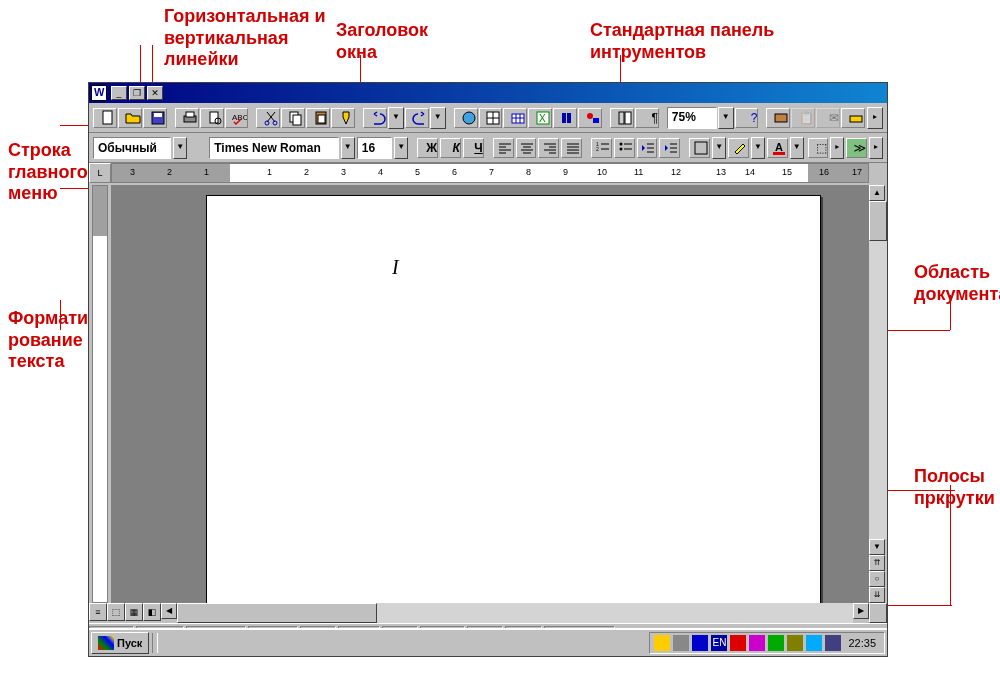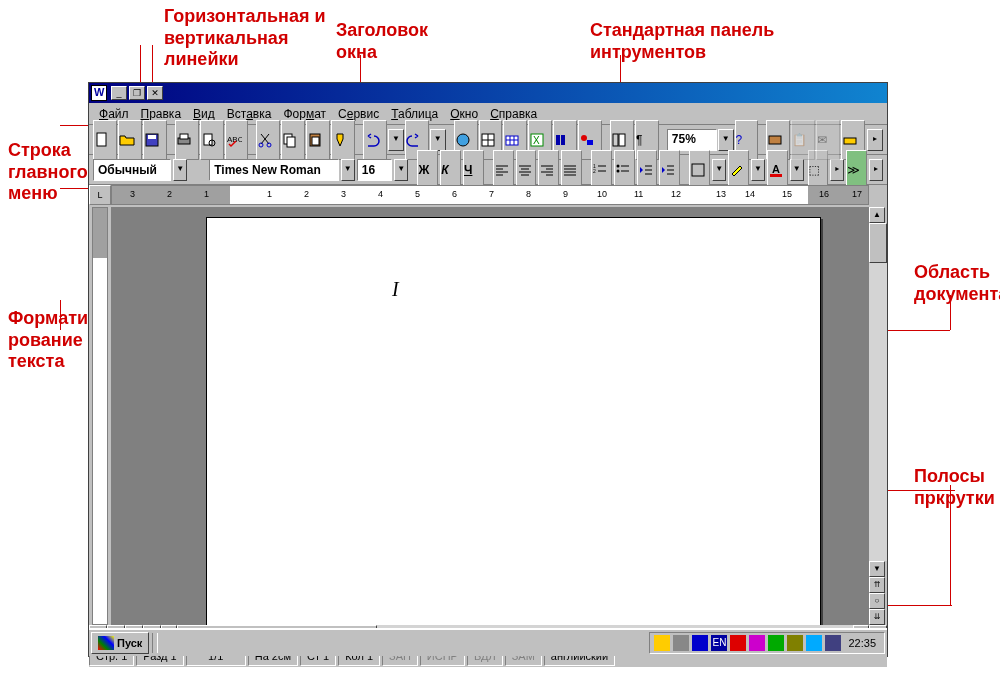--- a/index.html
+++ b/index.html
@@ -10,21 +10,21 @@
 .titlebar { background: linear-gradient(to right, #000080, #1084d0); height: 20px; display: flex; align-items: center; padding: 0 2px; }
 .titlebar-icon { width: 16px; height: 16px; background: #fff; border: 1px solid #000; margin-right: 4px; position: relative; }
 .titlebar-icon::before { content: "W"; position: absolute; left: 2px; top: 0; color: #0000a0; font-weight: bold; font-size: 11px; }
 .titlebar-text { color: #fff; font-size: 12px; flex: 1; }
 .win-btns { display: flex; gap: 2px; }
 .win-btn { width: 16px; height: 14px; background: #c0c0c0; border: 1px solid; border-color: #fff #404040 #404040 #fff; font-size: 9px; text-align: center; line-height: 12px; font-family: Arial; }
 .menubar { background: #c0c0c0; height: 22px; display: flex; align-items: center; padding: 0 4px; border-bottom: 1px solid #808080; }
 .menu-item { padding: 2px 6px; font-size: 12px; cursor: default; }
 .menu-item u { text-decoration: underline; }
 .toolbar { background: #c0c0c0; height: 30px; display: flex; align-items: center; padding: 2px 4px; border-bottom: 1px solid #808080; gap: 1px; }
-.tbtn { width: 24px; height: 40px; background: #c0c0c0; border: 1px solid; border-color: #fff #808080 #808080 #fff; display: flex; align-items: center; justify-content: flex-start; font-size: 12px; cursor: default; }
+.tbtn { width: 24px; height: 20px; background: #c0c0c0; border: 1px solid; border-color: #fff #808080 #808080 #fff; display: flex; align-items: center; justify-content: flex-end; font-size: 12px; cursor: default; }
 .tbtn svg { width: 16px; height: 16px; }
 .tsep { width: 6px; }
 .zoom-box { width: 50px; height: 22px; background: #fff; border: 1px solid; border-color: #808080 #fff #fff #808080; font-size: 12px; font-weight: bold; padding: 2px 4px; }
 .fmt-toolbar { background: #c0c0c0; height: 30px; display: flex; align-items: center; padding: 2px 4px; border-bottom: 1px solid #808080; gap: 2px; }
 .combo { background: #fff; border: 1px solid; border-color: #808080 #fff #fff #808080; height: 22px; display: flex; align-items: center; padding: 0 4px; font-size: 12px; }
 .combo-style { width: 90px; font-weight: bold; }
 .combo-font { width: 150px; font-weight: bold; margin-left: 20px; }
 .combo-size { width: 40px; font-weight: bold; }
 .dropdown-btn { width: 16px; height: 22px; background: #c0c0c0; border: 1px solid; border-color: #fff #404040 #404040 #fff; text-align: center; line-height: 18px; font-size: 8px; }
 .ruler-area { background: #c0c0c0; height: 22px; display: flex; }
@@ -100,31 +100,20 @@
 
   <div class="titlebar">
     <div class="titlebar-icon"></div>
     <div class="win-btns">
       <div class="win-btn">_</div>
       <div class="win-btn">❐</div>
       <div class="win-btn">✕</div>
     </div>
   </div>
 
-  <div class="menubar">
-    <div class="menu-item"><u>Ф</u><span>айл</span></div>
-    <div class="menu-item"><u>П</u>равка</div>
-    <div class="menu-item"><u>В</u>ид</div>
-    <div class="menu-item">Вст<u>а</u>вка</div>
-    <div class="menu-item">Фор<u>м</u>ат</div>
-    <div class="menu-item">С<u>е</u>рвис</div>
-    <div class="menu-item"><u>Т</u>аблица</div>
-    <div class="menu-item"><u>О</u>кно</div>
-    <div class="menu-item"><u>С</u>правка</div>
-  </div>
 
   <div class="toolbar">
     <div class="tbtn">
         <svg viewBox="0 0 16 16">
           <rect x="3" y="1" width="9" height="13" fill="#fff" stroke="#000"></rect>
         </svg>
       </div>
     <div class="tbtn">
         <svg viewBox="0 0 16 16">
           <path d="M1 4h5l1 2h8v7H1z" fill="#ffcc00" stroke="#000"></path>

